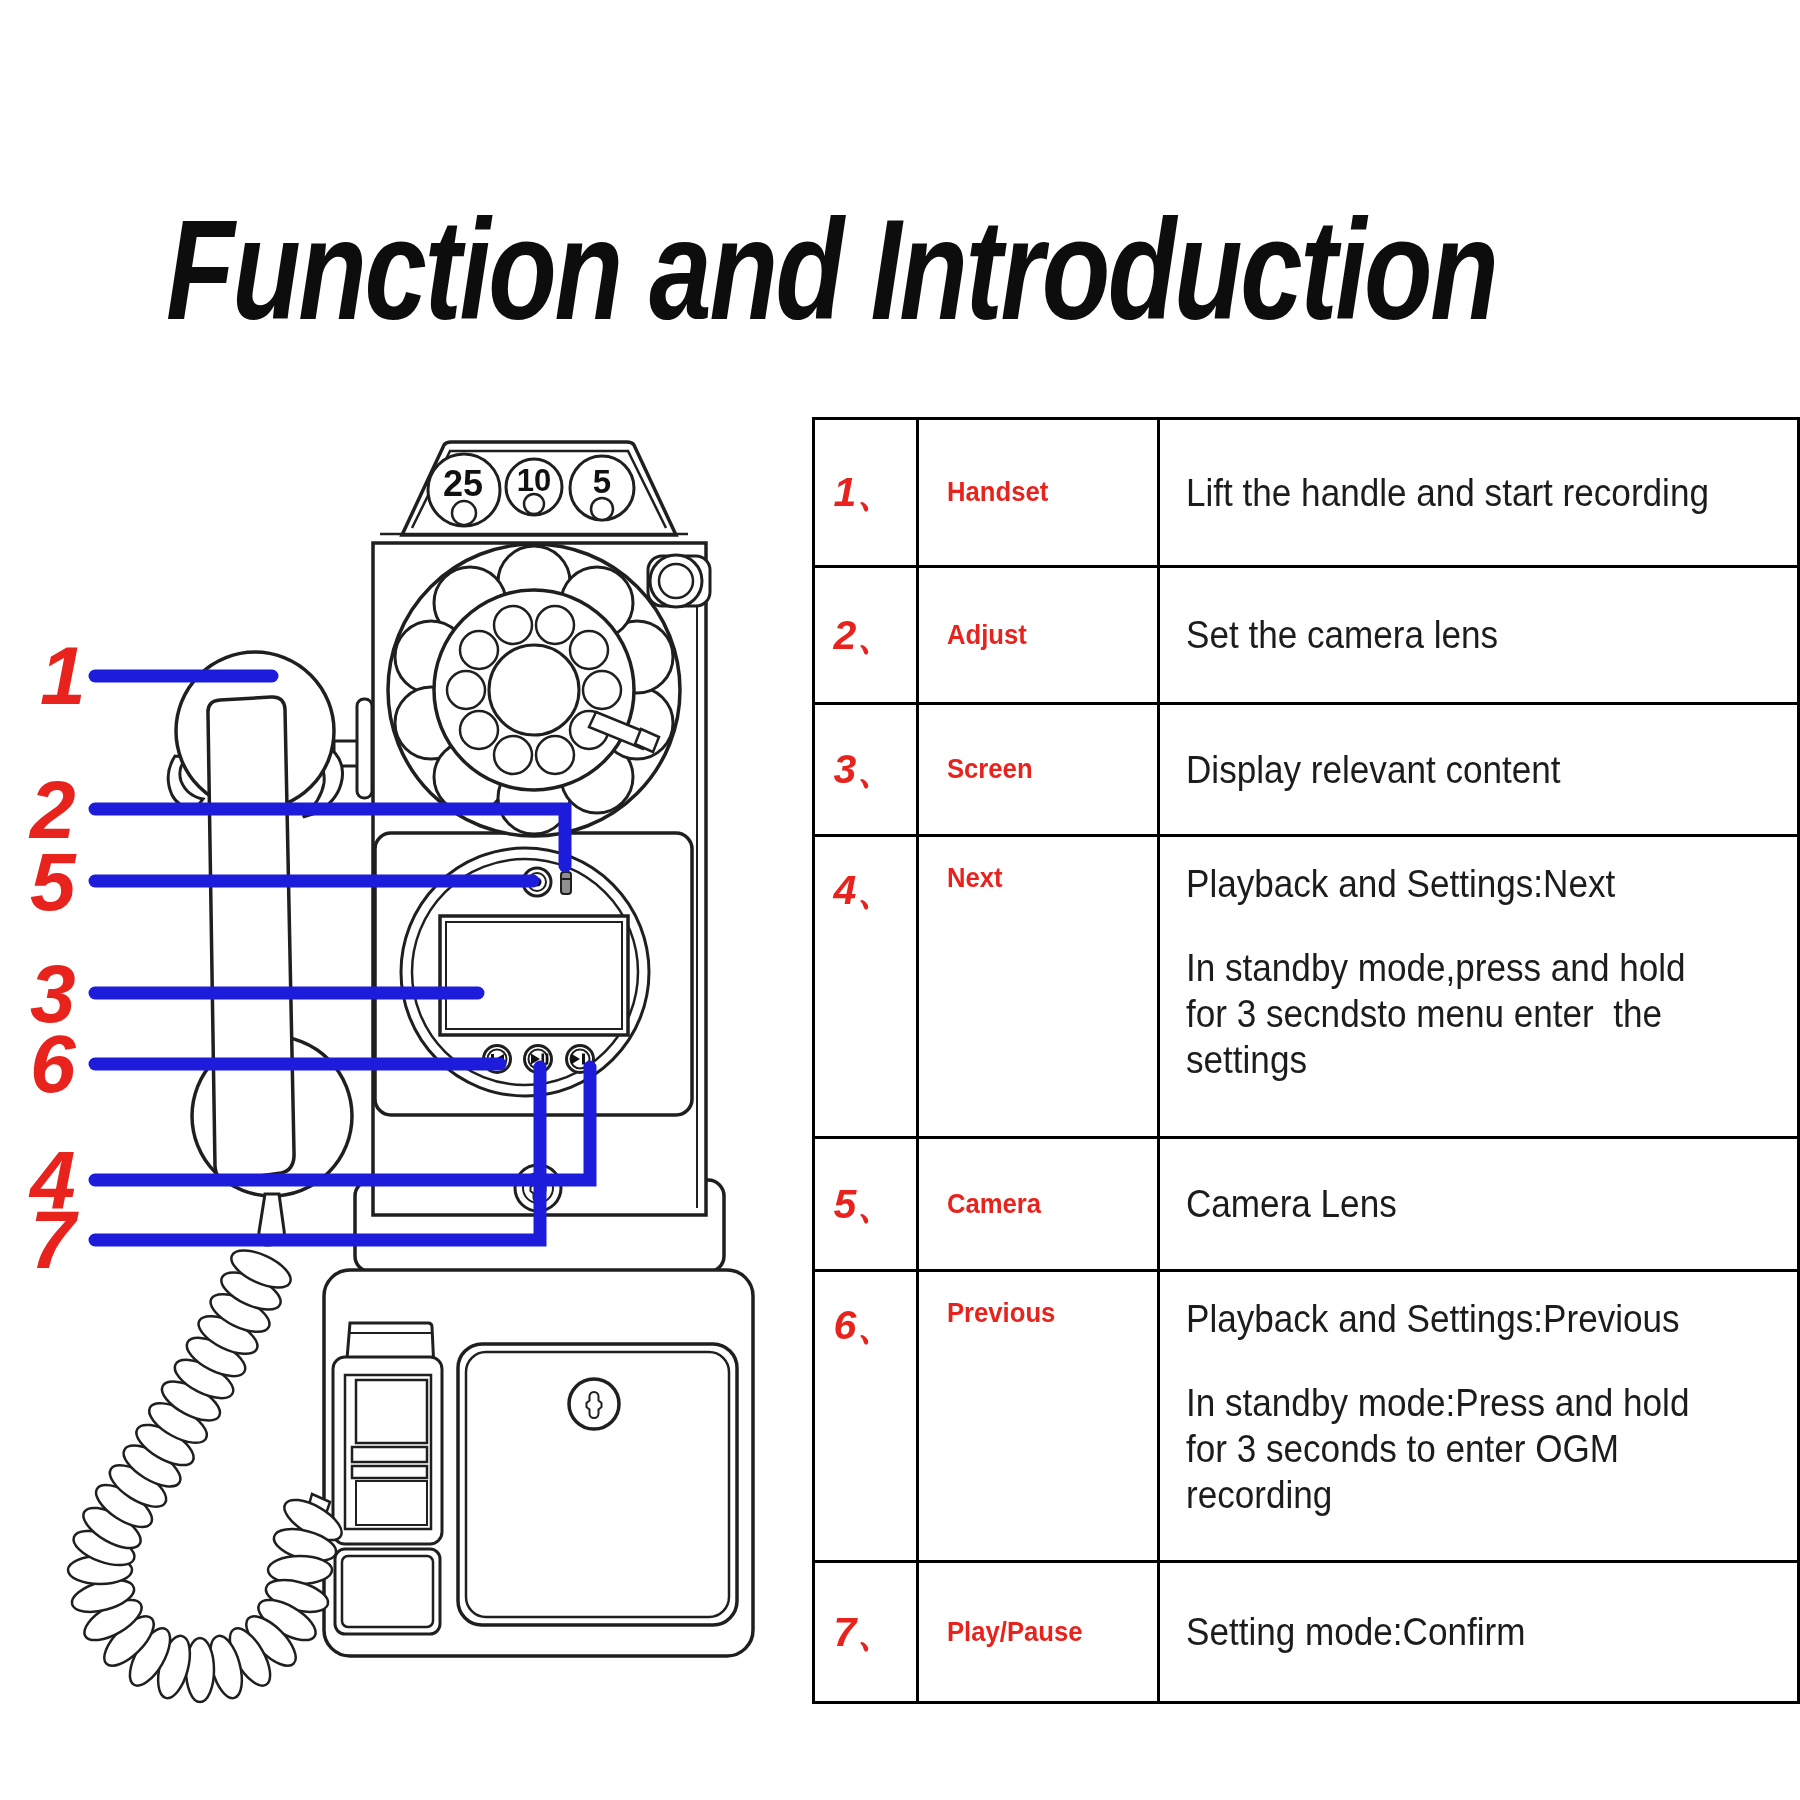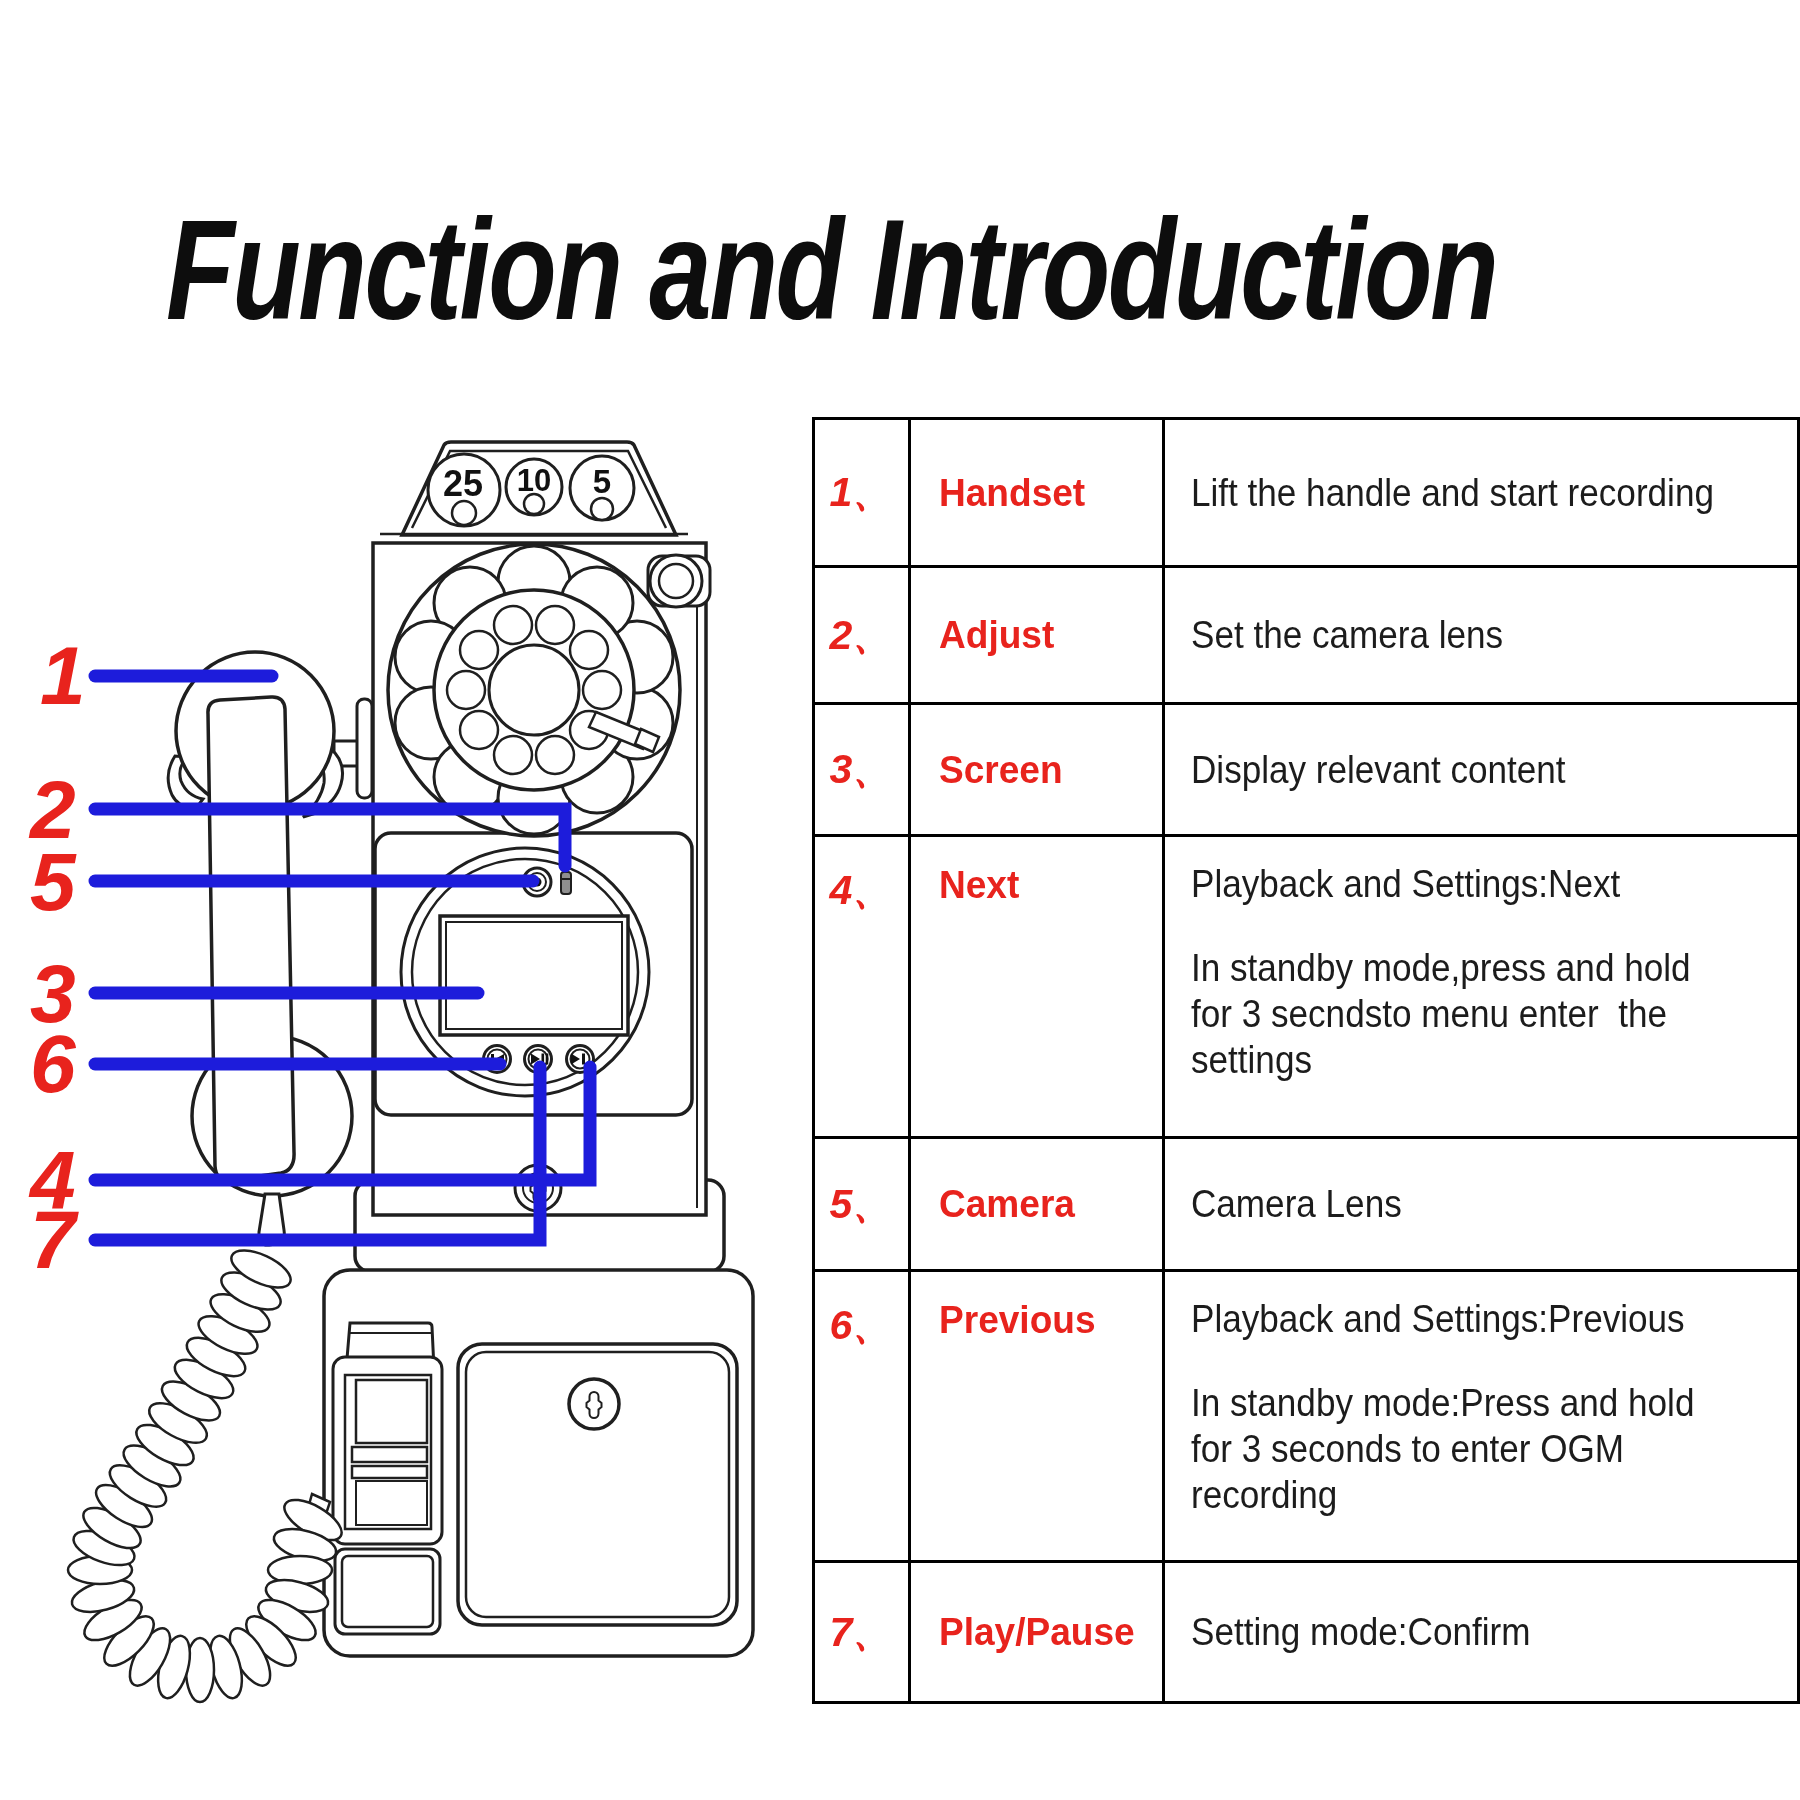--- a/index.html
+++ b/index.html
@@ -21,21 +21,21 @@
   svg text{stroke:none;}
   .coin-num{font-family:"Liberation Sans",sans-serif;font-weight:bold;fill:#111;text-anchor:middle;}
   .callout-num{font-family:"Liberation Sans",sans-serif;font-weight:bold;font-style:italic;
                font-size:82px;fill:var(--red);}
 
   table.func-table{position:absolute;left:812px;top:417px;border-collapse:collapse;
                    table-layout:fixed;background:#fff;}
   .func-table td{border:3px solid #000;vertical-align:middle;overflow:hidden;}
   .func-table td.num{width:113px;text-align:center;color:var(--red);
                      font-weight:bold;font-style:italic;font-size:41px;}
-  .func-table td.name{width:237px;color:var(--red);font-weight:bold;font-size:39px;
+  .func-table td.name{width:237px;color:var(--red);font-weight:bold;font-size:27px;
                       padding-left:28px;}
   .func-table td.name span{display:inline-block;transform:scaleX(0.95);transform-origin:left center;white-space:nowrap;}
   .func-table td.desc{width:615px;font-weight:normal;font-size:39px;color:#1c1c1c;
                       padding-left:26px;padding-right:6px;}
   .func-table td.desc p{margin:0;line-height:46px;white-space:pre;
                         transform:scaleX(0.9);transform-origin:left center;}
   .func-table td.desc p + p{margin-top:38px;}
   tr.r1{height:148px;} tr.r2{height:137px;} tr.r3{height:132px;} tr.r4{height:302px;}
   tr.r5{height:133px;} tr.r6{height:291px;} tr.r7{height:141px;}
   tr.tall td{vertical-align:top;}

